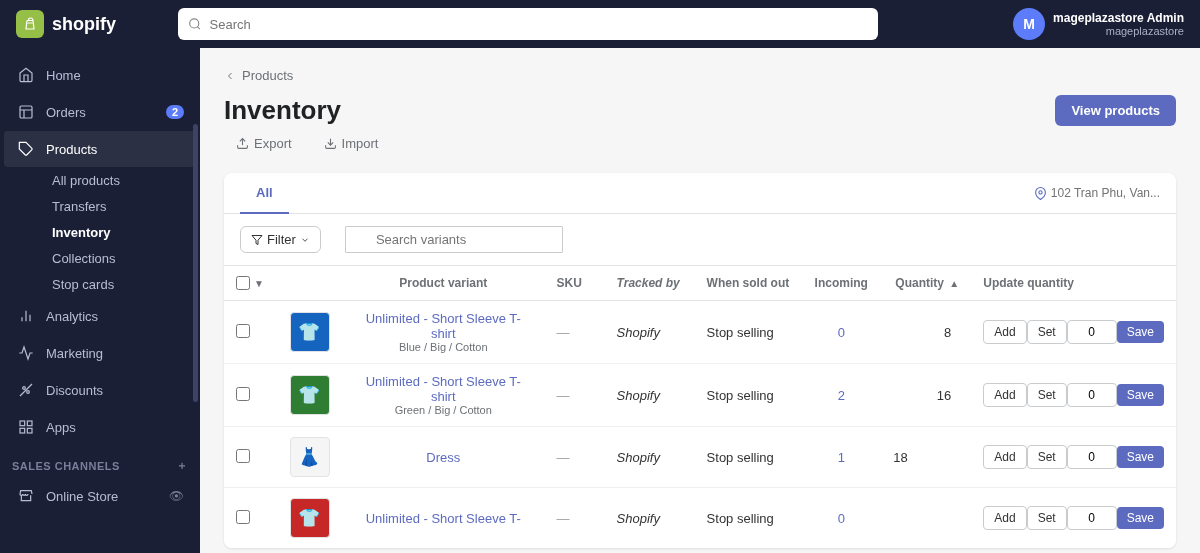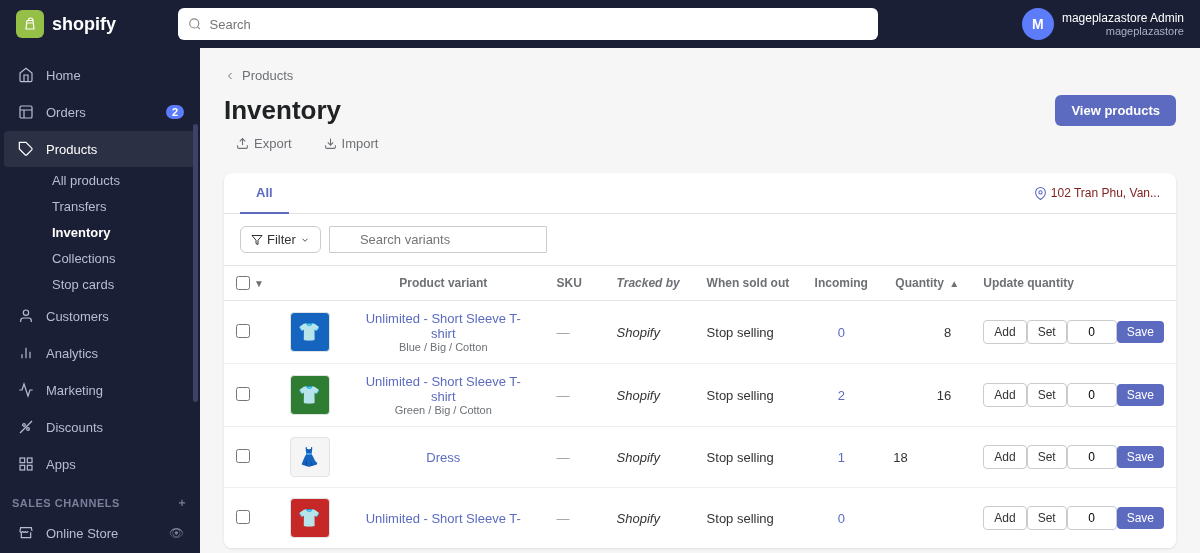--- a/index.html
+++ b/index.html
@@ -7,21 +7,21 @@
 
     
     .topbar { background: #1a1f36; display: flex; align-items: center; padding: 0 16px; height: 48px; flex-shrink: 0; gap: 12px; }
     .topbar-logo { display: flex; align-items: center; gap: 8px; color: #fff; font-weight: 700; font-size: 18px; min-width: 150px; }
     .topbar-logo .shopify-bag { width: 28px; height: 28px; background: #96bf48; border-radius: 6px; display: flex; align-items: center; justify-content: center; }
     .search-bar { flex: 1; background: #fff; border-radius: 6px; display: flex; align-items: center; padding: 0 10px; gap: 8px; height: 32px; max-width: 700px; }
     .search-bar input { border: none; outline: none; font-size: 13px; width: 100%; color: #333; }
     .topbar-user { display: flex; align-items: center; gap: 8px; color: #fff; margin-left: auto; }
     .topbar-avatar { width: 32px; height: 32px; border-radius: 50%; background: #5c7cfa; display: flex; align-items: center; justify-content: center; color: white; font-size: 14px; font-weight: 600; }
     .topbar-user-info { text-align: right; }
-    .topbar-user-info .name { font-size: 12px; font-weight: 400; color: #fff; }
+    .topbar-user-info .name { font-size: 12px; font-weight: 700; color: #fff; }
     .topbar-user-info .store { font-size: 11px; color: #aab0c6; }
 
     
     .layout { display: flex; flex: 1; overflow: hidden; }
 
     
     .sidebar { width: 200px; background: #1a1f36; color: #d1d5e6; overflow-y: auto; flex-shrink: 0; padding: 8px 0; position: relative; }
     .sidebar::-webkit-scrollbar { width: 4px; }
     .sidebar::-webkit-scrollbar-thumb { background: #333; }
     .sidebar-item { display: flex; align-items: center; padding: 8px 12px; cursor: pointer; gap: 10px; font-size: 13px; color: #b8bdd4; border-radius: 4px; margin: 1px 4px; }
@@ -42,24 +42,24 @@
     .page-title { font-size: 26px; font-weight: 700; color: #202223; }
     .page-actions { display: flex; gap: 8px; align-items: center; margin-top: 4px; }
     .action-btn { display: flex; align-items: center; gap: 5px; padding: 6px 12px; border: none; background: none; cursor: pointer; color: #6d7175; font-size: 13px; }
     .view-products-btn { background: #5c6bc0; color: #fff; border: none; border-radius: 6px; padding: 8px 16px; font-size: 13px; font-weight: 600; cursor: pointer; }
 
     
     .card { background: #fff; border-radius: 8px; box-shadow: 0 1px 3px rgba(0,0,0,0.1); overflow: hidden; }
     .card-tabs { display: flex; align-items: center; border-bottom: 1px solid #e1e3e5; padding: 0 16px; justify-content: space-between; }
     .tab { padding: 12px 16px; cursor: pointer; font-size: 13px; color: #6d7175; border-bottom: 2px solid transparent; margin-bottom: -1px; }
     .tab.active { color: #5c6bc0; border-bottom-color: #5c6bc0; font-weight: 600; }
-    .location-badge { display: flex; align-items: center; gap: 4px; color: #7f1d1d; font-size: 12px; cursor: pointer; }
-
-    
-    .filter-row { display: flex; align-items: center; gap: 8px; padding: 12px 16px; border-bottom: 1px solid #e1e3e5; }
+    .location-badge { display: flex; align-items: center; gap: 4px; color: #737373; font-size: 12px; cursor: pointer; }
+
+    
+    .filter-row { display: flex; align-items: center; gap: 24px; padding: 12px 16px; border-bottom: 1px solid #e1e3e5; }
     .filter-btn { display: flex; align-items: center; gap: 4px; border: 1px solid #c9cccf; border-radius: 6px; padding: 5px 10px; background: #fff; cursor: pointer; font-size: 13px; color: #333; }
     .search-variants { flex: 1; border: 1px solid #c9cccf; border-radius: 1px; padding: 5px 10px 5px 30px; font-size: 13px; color: #333; outline: none; position: relative; }
     .search-variants-wrap { position: relative; flex: 1; }
     .search-icon-sm { position: absolute; left: 8px; top: 50%; transform: translateY(-50%); color: #9b9ea4; }
 
     
     .table-wrap { overflow-x: auto; }
     table { width: 100%; border-collapse: collapse; }
     th { padding: 10px 12px; text-align: left; font-size: 12px; font-weight: 600; color: #6d7175; border-bottom: 1px solid #e1e3e5; background: #fff; white-space: nowrap; }
     td { padding: 10px 12px; border-bottom: 1px solid #f0f0f0; background: #fff; vertical-align: middle; font-size: 13px; color: #333; }
@@ -156,29 +156,20 @@
     </div>
 
     <div class="sidebar-sub">
       <div class="sidebar-sub-item">All products</div>
       <div class="sidebar-sub-item">Transfers</div>
       <div class="sidebar-sub-item active">Inventory</div>
       <div class="sidebar-sub-item">Collections</div>
       <div class="sidebar-sub-item">Stop cards</div>
     </div>
 
-    <div class="sidebar-item">
-      <span class="icon">
-        <svg width="16" height="16" fill="none" stroke="currentColor" stroke-width="1.8" viewBox="0 0 24 24">
-            <path d="M20 21v-2a4 4 0 0 0-4-4H8a4 4 0 0 0-4 4v2"></path>
-            <circle cx="12" cy="7" r="4"></circle>
-          </svg>
-      </span>
-      <span class="label">Customers</span>
-    </div>
 
     <div class="sidebar-item">
       <span class="icon">
         <svg width="16" height="16" fill="none" stroke="currentColor" stroke-width="1.8" viewBox="0 0 24 24">
             <line x1="18" y1="20" x2="18" y2="10"></line>
             <line x1="12" y1="20" x2="12" y2="4"></line>
             <line x1="6" y1="20" x2="6" y2="14"></line>
           </svg>
       </span>
       <span class="label">Analytics</span>

